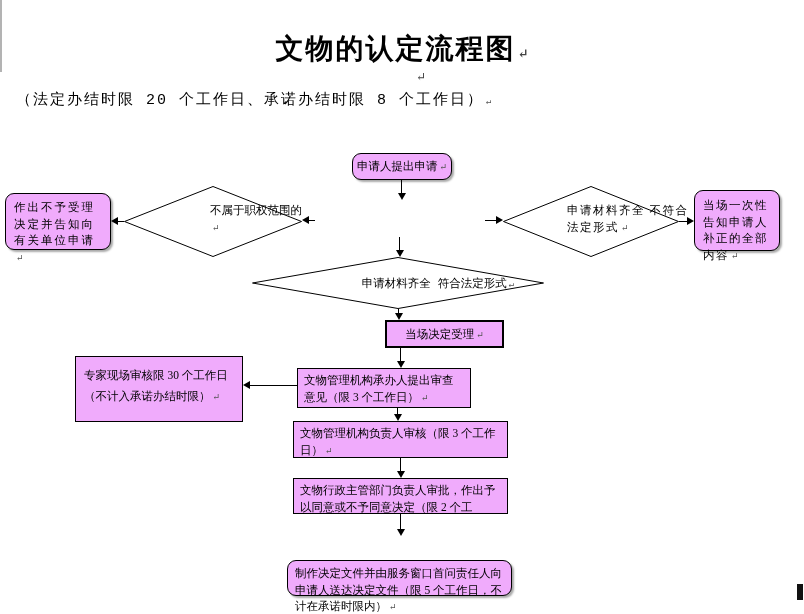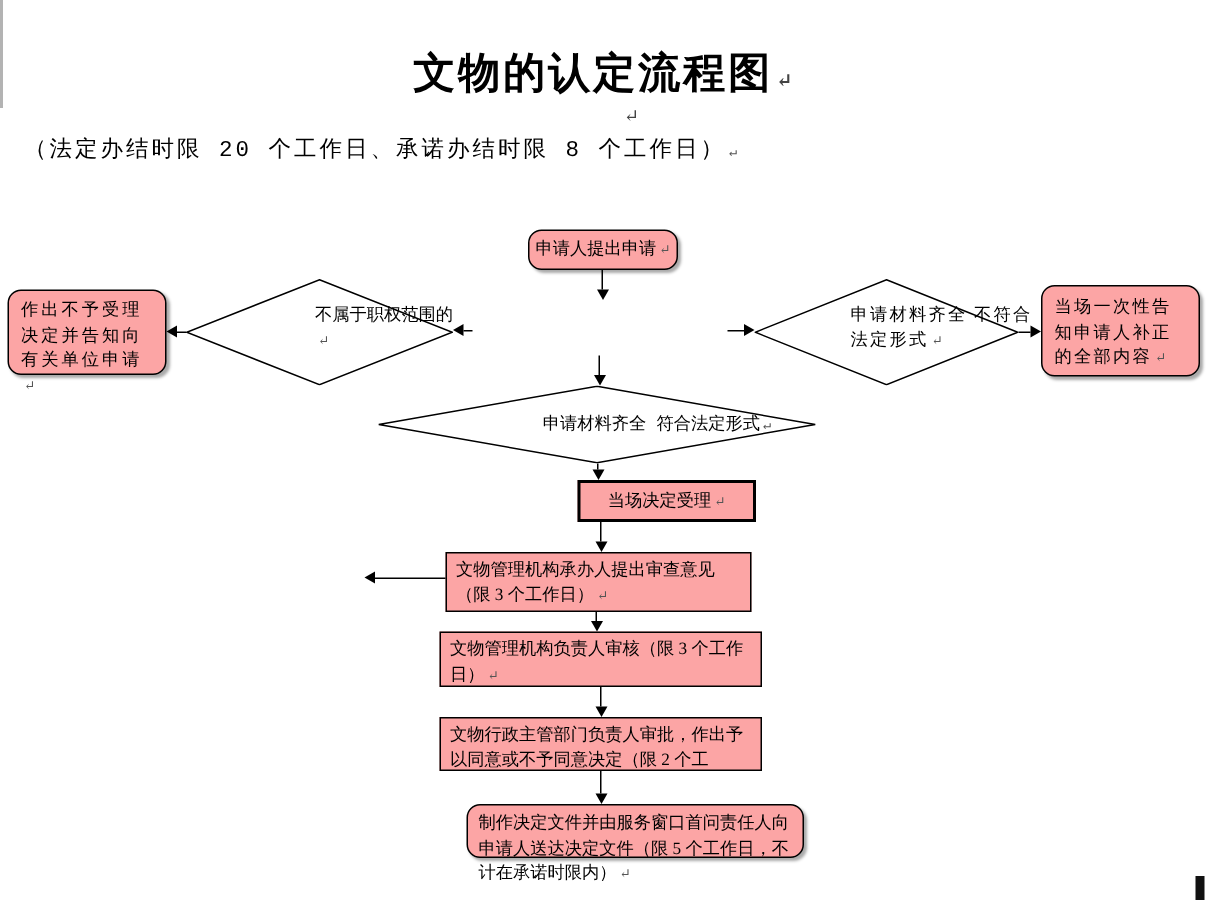--- a/index.html
+++ b/index.html
@@ -14,21 +14,21 @@
     font-size:28px;font-weight:bold;letter-spacing:2px;
   }
   .subtitle{
     position:absolute;left:16px;top:90px;width:100%;text-align:left;
     font-size:15px;letter-spacing:2px;font-family:Liberation Mono, monospace;
   }
   .crlf{font-size:9px;color:#555;margin-left:2px;letter-spacing:0;}
   .crlf.big{font-size:13px;color:#444;}
   .lone-crlf{position:absolute;left:416px;top:70px;font-size:12px;color:#444;}
   .node{
-    position:absolute;background:#fca5a5;border:1px solid #000;
+    position:absolute;background:#f0abfc;border:1px solid #000;
     font-size:11.5px;line-height:1.45;box-sizing:border-box;
   }
   .node .txt{display:inline;}
   .rounded{border-radius:9px;box-shadow:2px 2px 2px #aaa;}
   .center{display:flex;align-items:center;justify-content:center;text-align:center;}
   .pad{padding:3px 6px;}
   .thick{border-width:2px;}
   .diamond{position:absolute;}
   .diamond svg{position:absolute;left:0;top:0;display:block;}
   .dtext{position:absolute;font-size:11.5px;line-height:1.5;margin-left:40px;}
@@ -77,51 +77,54 @@
 
   <div class="diamond" style="left:503px;top:186px;width:176px;height:71px;">
     <svg width="176" height="71" viewBox="0 0 176 71">
       <polygon points="88,0.5 175.5,35.5 88,70.5 0.5,35.5" fill="#ffffff" stroke="#000000" stroke-width="1"></polygon>
     </svg>
     <div class="dtext sp1" style="left:24px;top:16px;width:128px;text-align:left;">
       <span class="txt">申请材料齐全 不符合法定形式</span><span class="crlf">↵</span>
     </div>
   </div>
 
-  <div class="node rounded" style="left:694px;top:190px;width:106px;height:61px;padding:6px 8px;">
+  <div class="node rounded" style="left:694px;top:190px;width:86px;height:61px;padding:6px 8px;">
     <span class="txt sp1">当场一次性告知申请人补正的全部内容</span><span class="crlf">↵</span>
   </div>
 
   <div class="diamond" style="left:252px;top:257px;width:292px;height:52px;font-family:Liberation Mono, monospace;">
     <svg width="292" height="52" viewBox="0 0 292 52">
       <polygon points="146,0.5 291.5,26 146,51.5 0.5,26" fill="#ffffff" stroke="#000000" stroke-width="1"></polygon>
     </svg>
     <div class="dtext" style="left:0;top:18px;width:292px;text-align:center;">
       <span class="txt">申请材料齐全 符合法定形式</span><span class="crlf">↵</span>
     </div>
   </div>
 
   <div class="node thick center" style="left:341px;top:320px;width:119px;height:28px;margin-left:44px;">
     <span><span class="txt">当场决定受理</span><span class="crlf">↵</span></span>
   </div>
 
-  <div class="node pad" style="left:297px;top:368px;width:204px;height:40px;">
+  <div class="node pad" style="left:297px;top:368px;width:174px;height:40px;">
     <span class="txt">文物管理机构承办人提出审查意见（限 3 个工作日）</span><span class="crlf">↵</span>
   </div>
 
+  <div class="node" style="left:75px;top:356px;width:168px;height:66px;padding:8px 8px;line-height:1.8;">
+    <span class="txt">专家现场审核限 30 个工作日（不计入承诺办结时限）</span><span class="crlf">↵</span>
+  </div>
 
   <div class="node pad" style="left:293px;top:421px;width:215px;height:37px;">
     <span class="txt">文物管理机构负责人审核（限 3 个工作日）</span><span class="crlf">↵</span>
   </div>
 
   <div class="node pad" style="left:293px;top:478px;width:215px;height:36px;overflow:hidden;">
     <span class="txt">文物行政主管部门负责人审批，作出予以同意或不予同意决定（限 2 个工</span>
   </div>
 
-  <div class="node rounded" style="left:287px;top:536px;width:225px;height:36px;padding:4px 7px;margin-left:24px;">
+  <div class="node rounded" style="left:287px;top:560px;width:225px;height:36px;padding:4px 7px;">
     <span class="txt">制作决定文件并由服务窗口首问责任人向申请人送达决定文件（限 5 个工作日，不计在承诺时限内）</span><span class="crlf">↵</span>
   </div>
 
   <div class="line" style="left:401px;top:180px;width:1px;height:13px;"></div>
   <div class="arr down" style="left:398px;top:193px;"></div>
 
   <div class="line" style="left:309px;top:220px;width:6px;height:1px;"></div>
   <div class="arr left" style="left:302px;top:216px;"></div>
 
   <div class="line" style="left:118px;top:221px;width:6px;height:1px;"></div>

